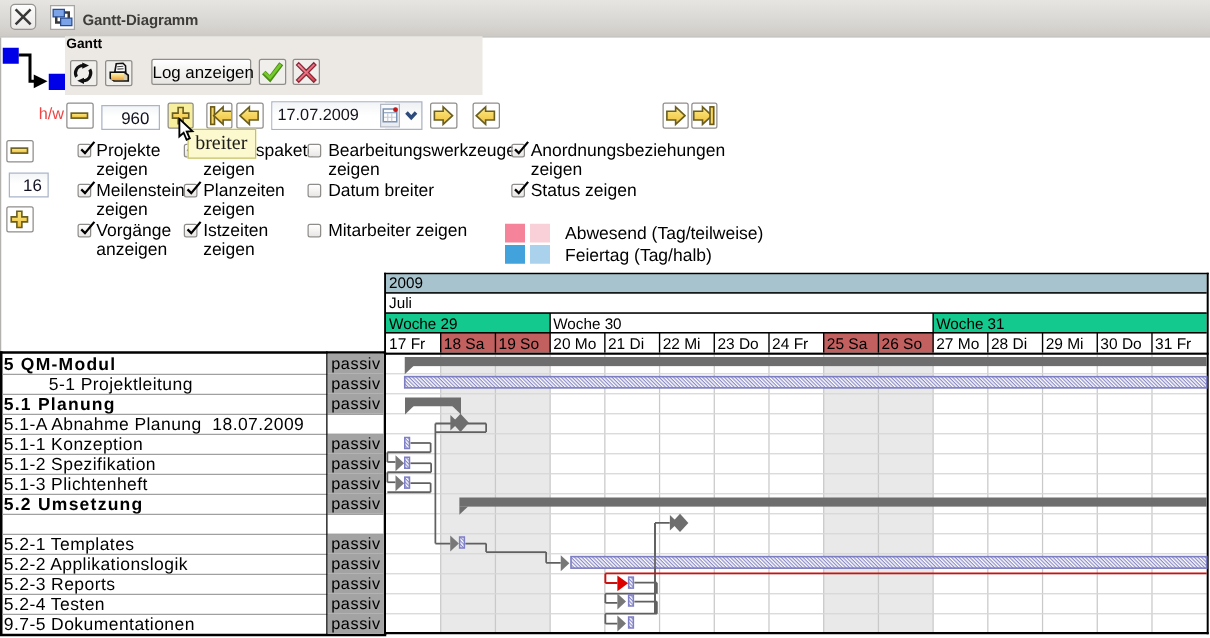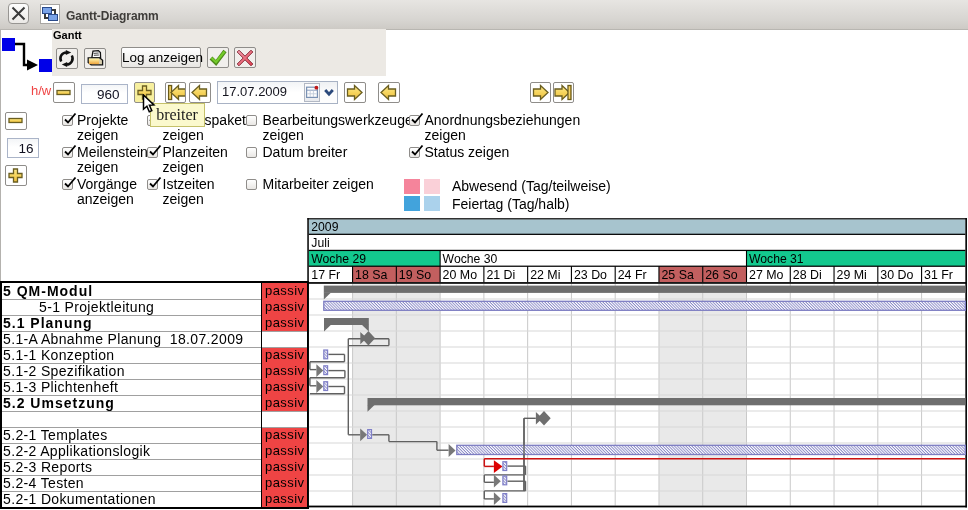--- a/index.html
+++ b/index.html
@@ -27,21 +27,21 @@
 #btn-cancel{left:234px;top:47px;width:22px;height:21px;}
 #hw{left:5px;top:83px;font-size:13px;color:#ef4444;margin-left:26px;}
 .numfield{background:linear-gradient(#f3f5f7,#fff 45%);border:1px solid #aab4c8;box-sizing:border-box;
   font-size:13.5px;color:#101020;text-align:right;position:absolute;}
 .ck{width:11px;height:11px;background:linear-gradient(#ffffff,#e9e7e4);border:1px solid #8f8d8a;
   border-radius:2px;box-sizing:border-box;}
 .cklbl{font-size:14px;color:#000;line-height:15.8px;white-space:pre;}
 .lg{width:16px;height:15px;}
 .trow{position:absolute;left:0;width:308px;height:16px;}
 .tname{position:absolute;left:3px;top:0;font-size:14px;line-height:16.5px;color:#000;white-space:nowrap;letter-spacing:0.35px;}
-.tpass{position:absolute;left:261.5px;top:0;width:45.8px;height:16px;background:#ef4444;
+.tpass{position:absolute;left:261.5px;top:0;width:45.8px;height:16px;background:#a3a3a3;
   font-size:13px;line-height:15.5px;letter-spacing:0.45px;padding-left:3.5px;box-sizing:border-box;}
 #tooltip{left:149.5px;top:103px;width:55px;height:24px;background:#fbf9cd;
   border:1px solid #c5c16a;box-sizing:border-box;
   font-family:"Liberation Serif",serif;font-size:16px;color:#1c1c1c;
   text-align:center;line-height:21px;}
 svg text{font-family:"Liberation Sans",sans-serif;fill:#000;}
 </style>
 </head>
 <body>
 <div id="page">
@@ -324,21 +324,21 @@
       <div class="tname" style="font-weight:normal;letter-spacing:0.35px;">5.2-3 Reports</div>
       <div class="tpass">passiv</div>
     </div>
 <div class="abs" style="left:1.5px;top:458.5px;width:260px;height:1px;background:#a0a0a0;"></div>
 <div class="trow" style="top:475.0px;">
       <div class="tname" style="font-weight:normal;letter-spacing:0.35px;">5.2-4 Testen</div>
       <div class="tpass">passiv</div>
     </div>
 <div class="abs" style="left:1.5px;top:474.5px;width:260px;height:1px;background:#a0a0a0;"></div>
 <div class="trow" style="top:491.0px;">
-      <div class="tname" style="font-weight:normal;letter-spacing:0.35px;">5.2-1 Dokumentationen</div>
+      <div class="tname" style="font-weight:normal;letter-spacing:0.35px;">9.7-5 Dokumentationen</div>
       <div class="tpass">passiv</div>
     </div>
 <div class="abs" style="left:1.5px;top:490.5px;width:260px;height:1px;background:#a0a0a0;"></div>
 <div class="abs" style="left:260.6px;top:281.4px;width:1.2px;height:226.2px;background:#000;"></div>
   <svg id="chart" class="abs" style="left:0;top:0;" width="968" height="510" viewBox="0 0 968 510">
   <defs>
 <pattern id="hatch" width="2.05" height="2.05" patternUnits="userSpaceOnUse" patternTransform="rotate(45)">
 <rect width="2.05" height="2.05" fill="#ffffff"></rect>
 <rect width="2.05" height="0.95" fill="#8a8ac7"></rect>
 </pattern>

